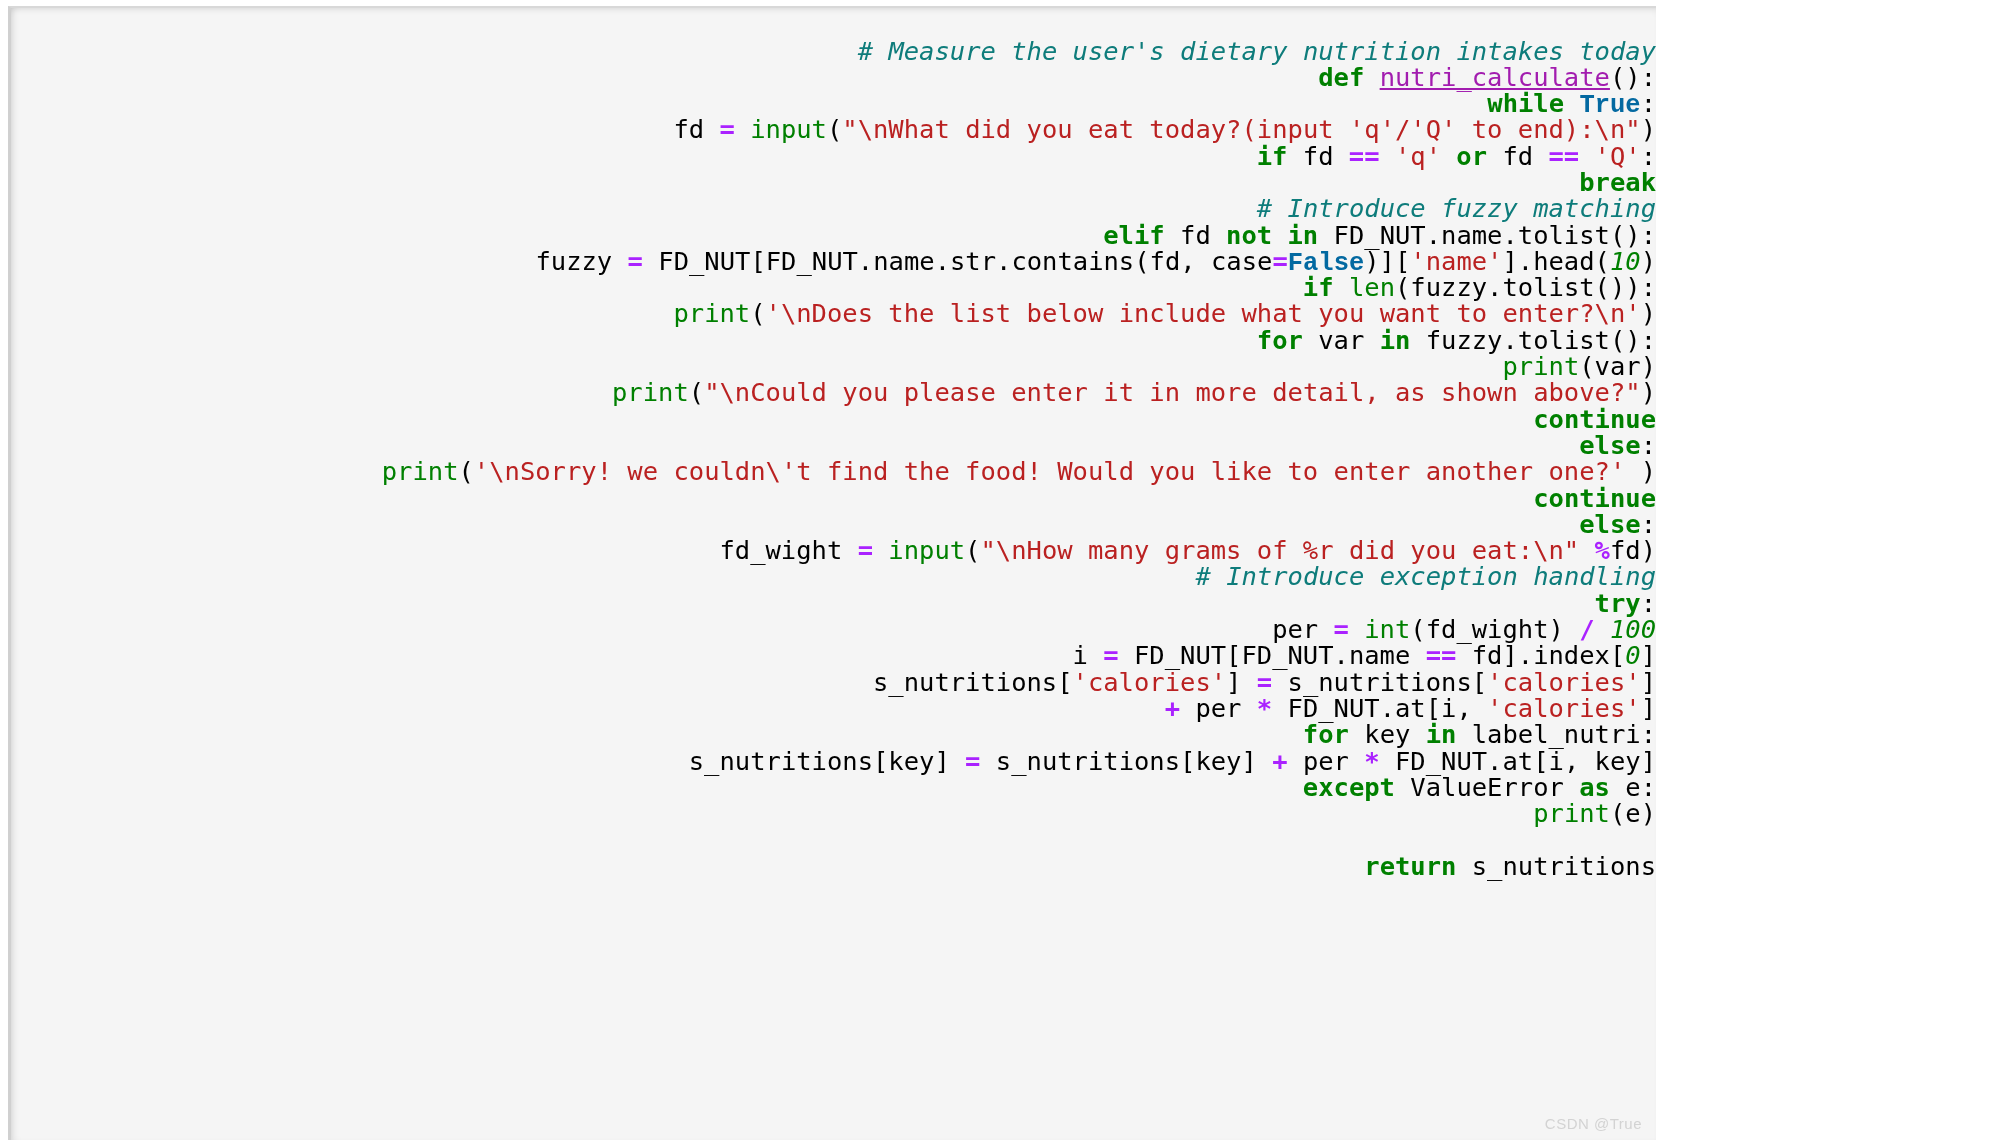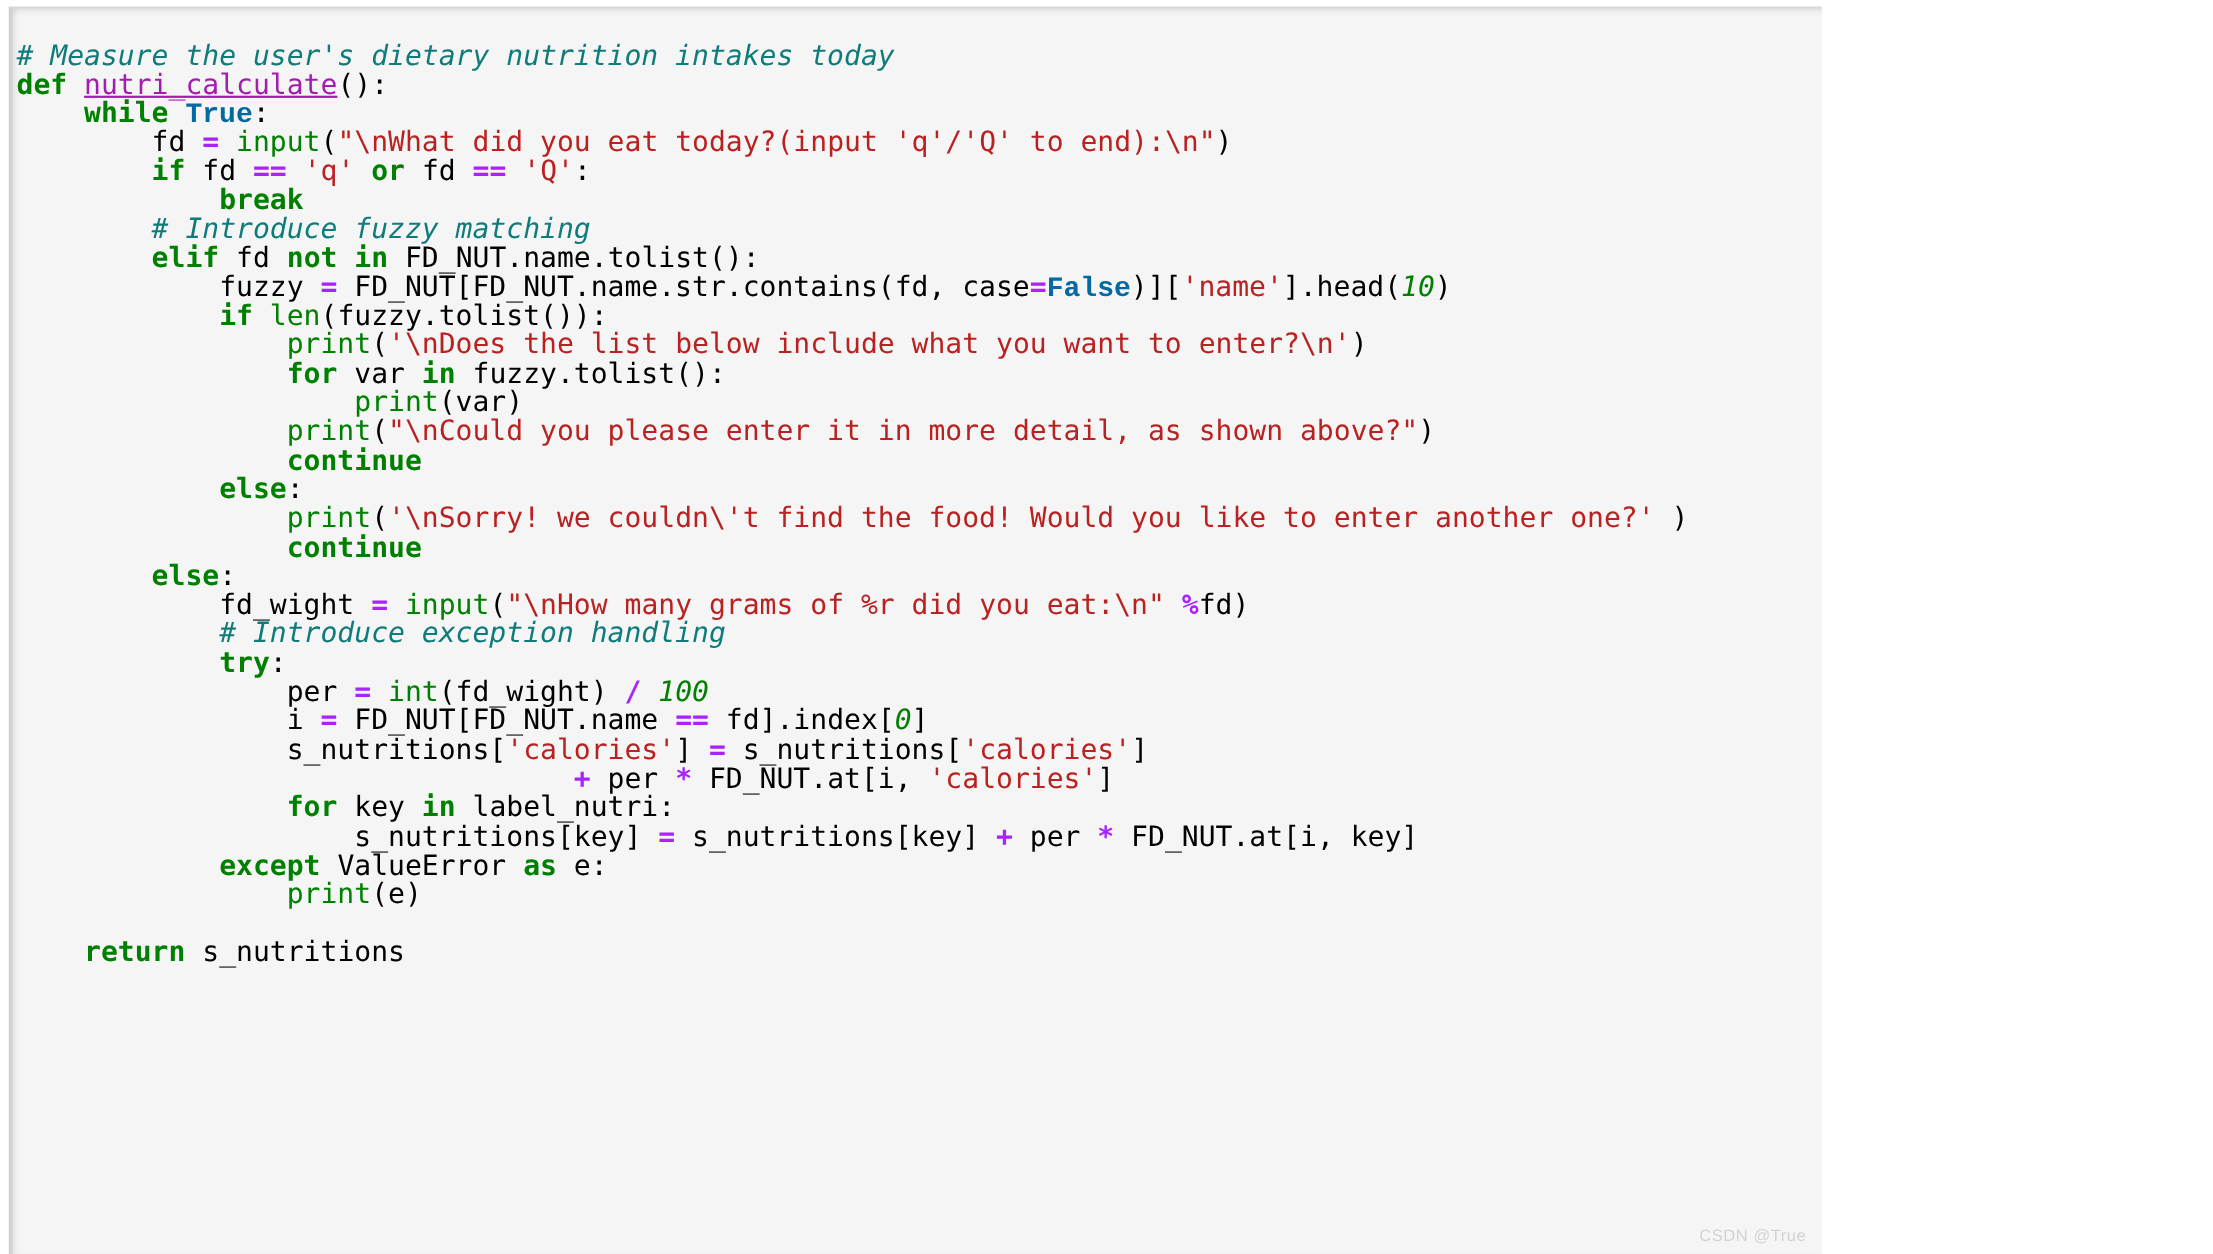--- a/index.html
+++ b/index.html
@@ -21,20 +21,21 @@
     top: 6px;
     width: 1648px;
     height: 1134px;
     background: #f5f5f5;
     box-sizing: border-box;
     border-left: 3px solid #d0d0d0;
     border-top: 2px solid #d8d8d8;
     box-shadow: inset 6px 0 8px -6px rgba(0,0,0,0.18),
                 inset 0 5px 8px -6px rgba(0,0,0,0.18);
     overflow: hidden;
+    text-align: right;
   }
 
   #code-block {
     position: absolute;
     left: 4px;
     top: 4px;
     right: 0;
     white-space: pre;
     font-family: "DejaVu Sans Mono", "Liberation Mono", monospace;
     font-size: 25.5px;

